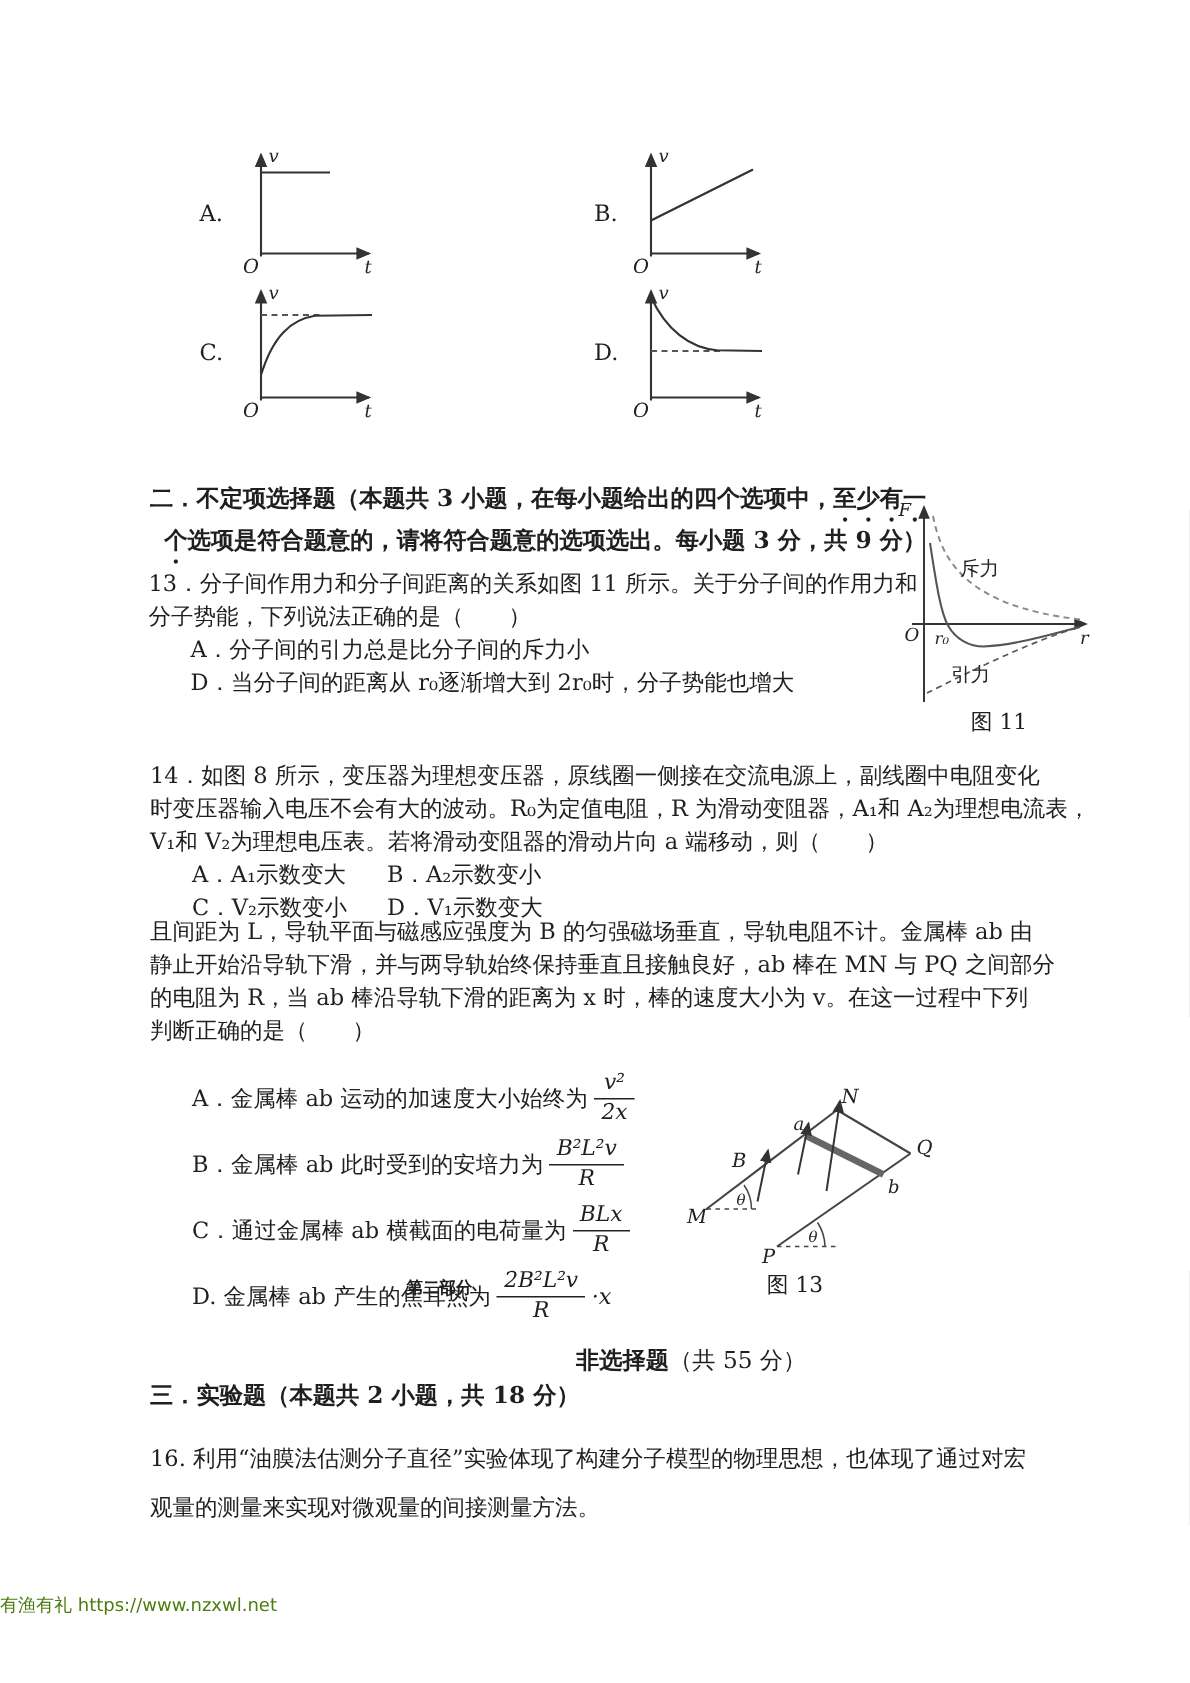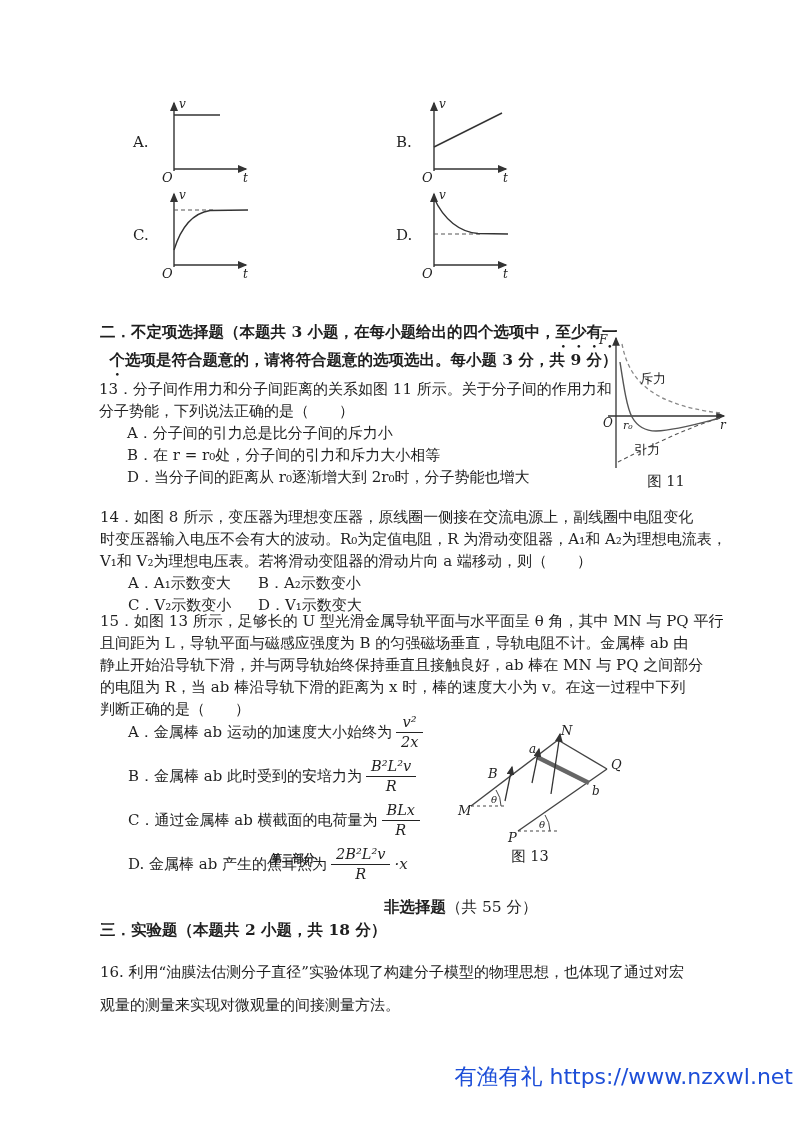--- a/index.html
+++ b/index.html
@@ -29,21 +29,21 @@
   svg{display:block;}
   svg text{font-family:"DejaVu Serif","Liberation Serif",serif;fill:#222;}
   .it{font-style:italic;}
   
   .fopt{display:flex;align-items:center;height:40px;margin-bottom:4px;white-space:nowrap;}
   .frac{display:inline-block;text-align:center;font-style:italic;font-size:14.5px;margin:0 4px;line-height:1.15;vertical-align:middle;}
   .frac .num{display:block;padding:0 5px 1px 5px;border-bottom:1.3px solid #222;}
   .frac .den{display:block;padding:1px 5px 0 5px;}
   .footer{
     position:absolute;left:0;top:1062px;width:100%;
-    text-align:right;color:#1d4ed8;font-size:22px;
+    text-align:left;color:#4d7c0f;font-size:12px;
     font-family:"DejaVu Sans","Liberation Sans",sans-serif;
   }
 </style>
 </head>
 <body>
 
 <div class="page">
 
   <span class="graph-label" style="left:133px;top:133px;">A.</span>
   <svg class="abs" style="left:158px;top:95px;" width="100" height="90" viewBox="0 0 100 90">
@@ -114,21 +114,20 @@
     <div class="line" style="line-height:28px;height:28px;text-align:right;">
       <span class="emph">个</span><span>选项是符合题意的，请将符合题意的选项选出。每小题 3 分，共 9 分）</span>
     </div>
   </div>
 
   <div class="abs" style="left:99px;top:378px;">
     <div class="line">13．分子间作用力和分子间距离的关系如图 11 所示。关于分子间的作用力和</div>
     <div class="line">分子势能，下列说法正确的是（　　）</div>
     <div class="opts">
       <div class="line">A．分子间的引力总是比分子间的斥力小</div>
-      <div class="line">B．在 r = r₀处，分子间的引力和斥力大小相等</div>
       <div class="line">D．当分子间的距离从 r₀逐渐增大到 2r₀时，分子势能也增大</div>
     </div>
   </div>
 
   <svg class="abs" style="left:596px;top:330px;" width="140" height="145" viewBox="0 0 140 145">
     <defs>
         <marker id="m-f11" markerWidth="9" markerHeight="8" refX="6" refY="3" orient="auto">
           <path d="M0,0 L7,3 L0,6 Z" fill="#333"></path>
         </marker>
       </defs>
@@ -150,21 +149,20 @@
     <div class="line">14．如图 8 所示，变压器为理想变压器，原线圈一侧接在交流电源上，副线圈中电阻变化</div>
     <div class="line">时变压器输入电压不会有大的波动。R₀为定值电阻，R 为滑动变阻器，A₁和 A₂为理想电流表，</div>
     <div class="line">V₁和 V₂为理想电压表。若将滑动变阻器的滑动片向 a 端移动，则（　　）</div>
     <div class="opts q14opts">
       <div class="line"><span class="c1">A．A₁示数变大</span><span>B．A₂示数变小</span></div>
       <div class="line"><span class="c1">C．V₂示数变小</span><span>D．V₁示数变大</span></div>
     </div>
   </div>
 
   <div class="abs" style="left:100px;top:610px;">
-    <div class="line">15．如图 13 所示，足够长的 U 型光滑金属导轨平面与水平面呈 θ 角，其中 MN 与 PQ 平行</div>
     <div class="line">且间距为 L，导轨平面与磁感应强度为 B 的匀强磁场垂直，导轨电阻不计。金属棒 ab 由</div>
     <div class="line">静止开始沿导轨下滑，并与两导轨始终保持垂直且接触良好，ab 棒在 MN 与 PQ 之间部分</div>
     <div class="line">的电阻为 R，当 ab 棒沿导轨下滑的距离为 x 时，棒的速度大小为 v。在这一过程中下列</div>
     <div class="line">判断正确的是（　　）</div>
   </div>
 
   <div class="abs" style="left:128px;top:712px;">
     <div class="fopt">
       <span>A．金属棒 ab 运动的加速度大小始终为</span>
       <span class="frac">

